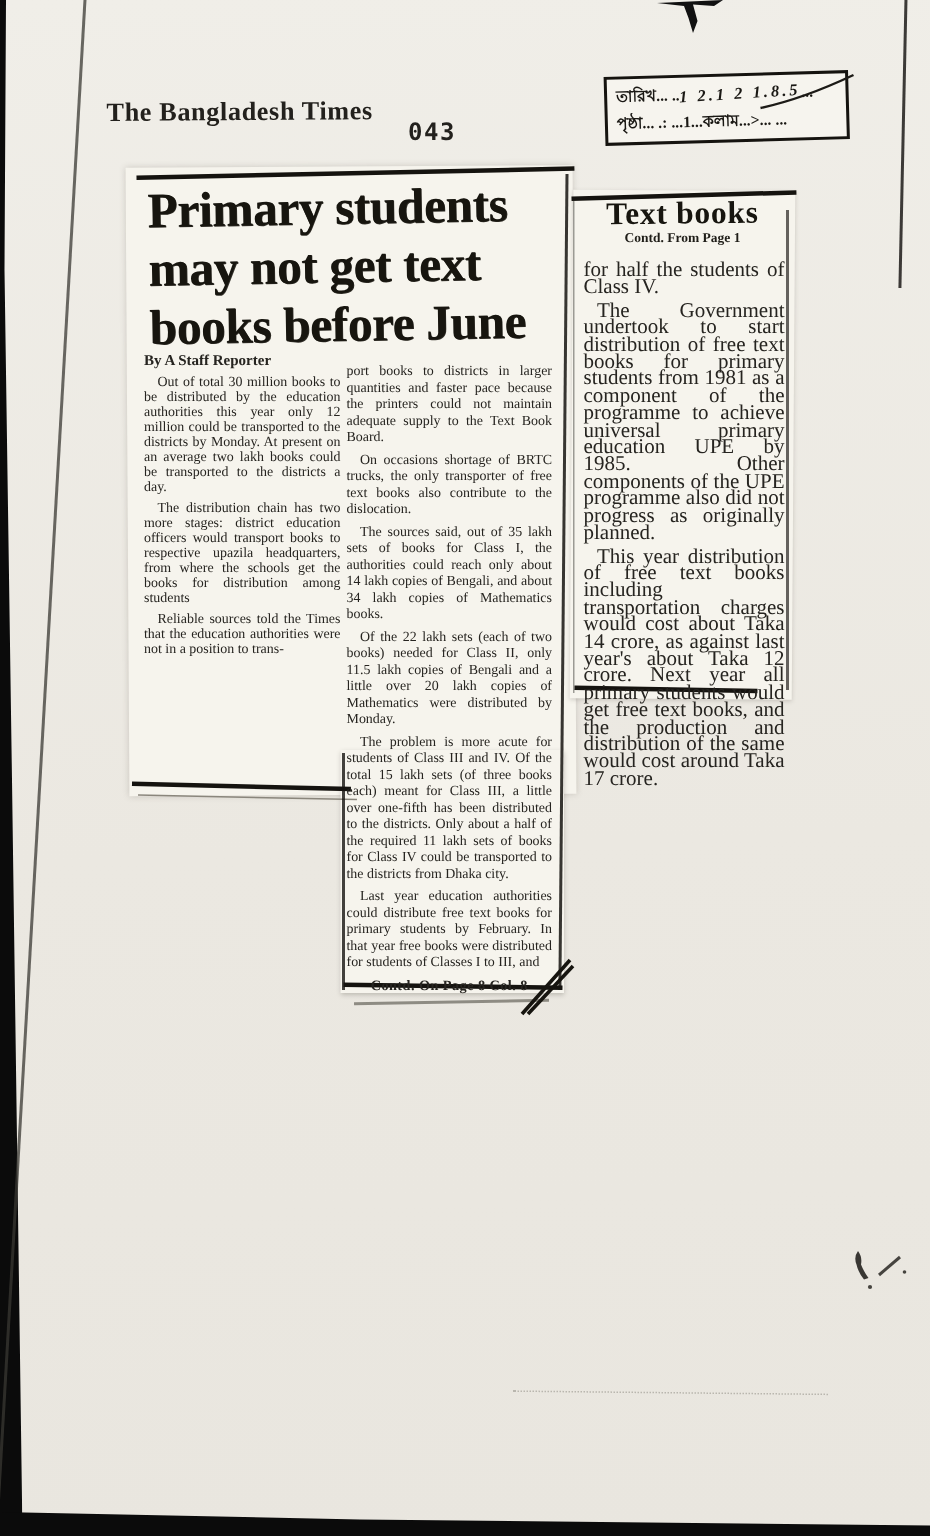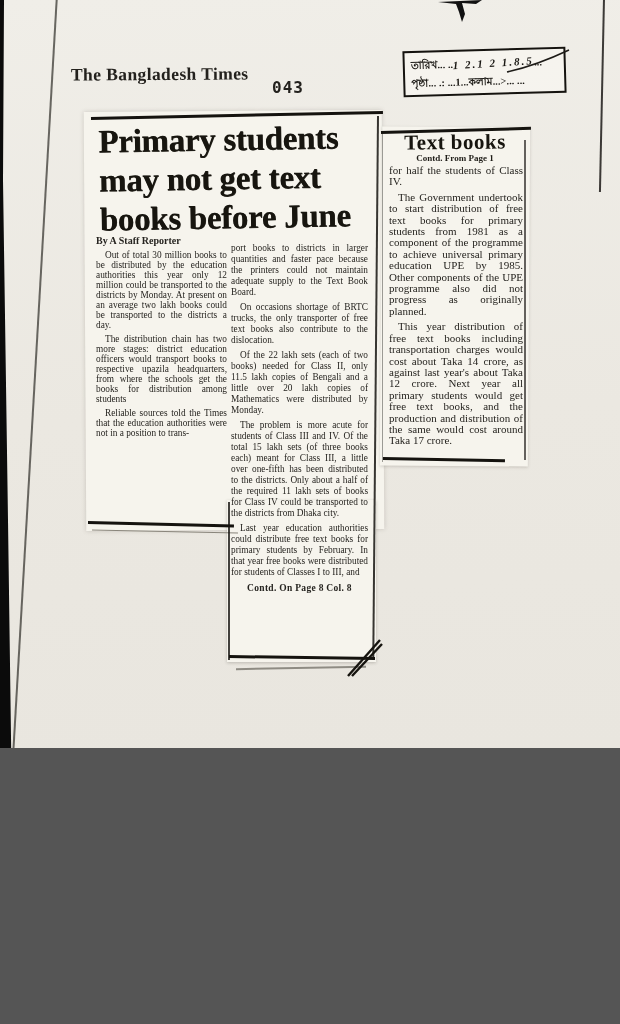--- a/index.html
+++ b/index.html
@@ -1,17 +1,17 @@
 <!DOCTYPE html>
 <html><head>
 <meta charset="utf-8">
 <style>
   html,body{margin:0;padding:0;background:#555;}
   .scan{
-    position:relative;width:620px;height:748px;overflow:hidden;
+    position:relative;width:620px;height:1024px;overflow:hidden;
     background:linear-gradient(178deg,#f0eee8 0%,#ebe8e1 55%,#e9e6df 100%);
     font-family:"Liberation Serif","DejaVu Serif",serif;color:#1f1d1a;
   }
   
   .edge-left{position:absolute;left:0;top:0;width:18px;height:1024px;background:#0b0b0b;
     clip-path:polygon(0 0,4px 0,3px 180px,8px 520px,15px 1024px,0 1024px);}
   .edge-bottom{position:absolute;left:0;top:1002px;width:620px;height:22px;background:#0b0b0b;
     clip-path:polygon(0 6px,240px 11px,620px 15px,620px 22px,0 22px);}
   .fold-line{position:absolute;left:56px;top:-6px;width:1.6px;height:1040px;background:#3a3833;
     opacity:.75;transform:rotate(3.3deg);transform-origin:top left;}
@@ -67,21 +67,21 @@
   .newsbody p{margin:0 0 4px 0;text-align:justify;text-indent:9px;}
   .newsbody p.noindent{text-indent:0;}
   .col1{position:absolute;left:96px;top:236px;width:131px;font-size:9.3px;line-height:10px;color:#262420;}
   .byline{display:block;font-weight:700;font-size:10px;margin-bottom:4px;text-indent:0;}
   .col2{position:absolute;left:231px;top:243px;width:137px;font-size:9.3px;line-height:11px;color:#262420;}
   .contd-on{display:block;text-align:center;font-weight:700;font-size:9.5px;margin-top:5px;letter-spacing:.3px;}
   .side-title{position:absolute;left:390px;top:130px;width:130px;text-align:center;
     font-size:21px;font-weight:700;letter-spacing:.5px;color:#17150f;transform:rotate(-.6deg);}
   .side-contd{position:absolute;left:392px;top:153px;width:126px;text-align:center;
     font-weight:700;font-size:9px;color:#1f1d18;}
-  .side-col{position:absolute;left:389px;top:165px;width:134px;font-size:11px;line-height:11.4px;color:#262420;}
+  .side-col{position:absolute;left:389px;top:175px;width:134px;font-size:14px;line-height:11.4px;color:#262420;}
   .pen-mark{position:absolute;left:344px;top:634px;width:42px;height:44px;}
 </style>
 </head>
 <body>
 
 <div class="scan">
 
   <div class="clip-main-upper"></div>
   <div class="clip-main-lower"></div>
   <div class="clip-side"></div>
@@ -134,20 +134,21 @@
   <div class="col1 newsbody">
     <span class="byline">By A Staff Reporter</span>
     <p>Out of total 30 million books to be distributed by the education authorities this year only 12 million could be transported to the districts by Monday. At present on an average two lakh books could be transported to the districts a day.</p>
     <p>The distribution chain has two more stages: district education officers would transport books to respective upazila headquarters, from where the schools get the books for distribution among students</p>
     <p>Reliable sources told the Times that the education authorities were not in a position to trans-</p>
   </div>
 
   <div class="col2 newsbody">
     <p class="noindent">port books to districts in larger quantities and faster pace because the printers could not maintain adequate supply to the Text Book Board.</p>
     <p>On occasions shortage of BRTC trucks, the only transporter of free text books also contribute to the dislocation.</p>
+    <p>The sources said, out of 35 lakh sets of books for Class I, the authorities could reach only about 14 lakh copies of Bengali, and about 34 lakh copies of Mathematics books.</p>
     <p>Of the 22 lakh sets (each of two books) needed for Class II, only 11.5 lakh copies of Bengali and a little over 20 lakh copies of Mathematics were distributed by Monday.</p>
     <p>The problem is more acute for students of Class III and IV. Of the total 15 lakh sets (of three books each) meant for Class III, a little over one-fifth has been distributed to the districts. Only about a half of the required 11 lakh sets of books for Class IV could be transported to the districts from Dhaka city.</p>
     <p>Last year education authorities could distribute free text books for primary students by February. In that year free books were distributed for students of Classes I to III, and</p>
     <span class="contd-on">Contd. On Page 8 Col. 8</span>
   </div>
 
   <svg class="pen-mark" viewBox="0 0 42 44">
     <path d="M4 42 L36 6 M8 42 L38 10" stroke="#16140f" stroke-width="2.4" fill="none"></path>
   </svg>
 

